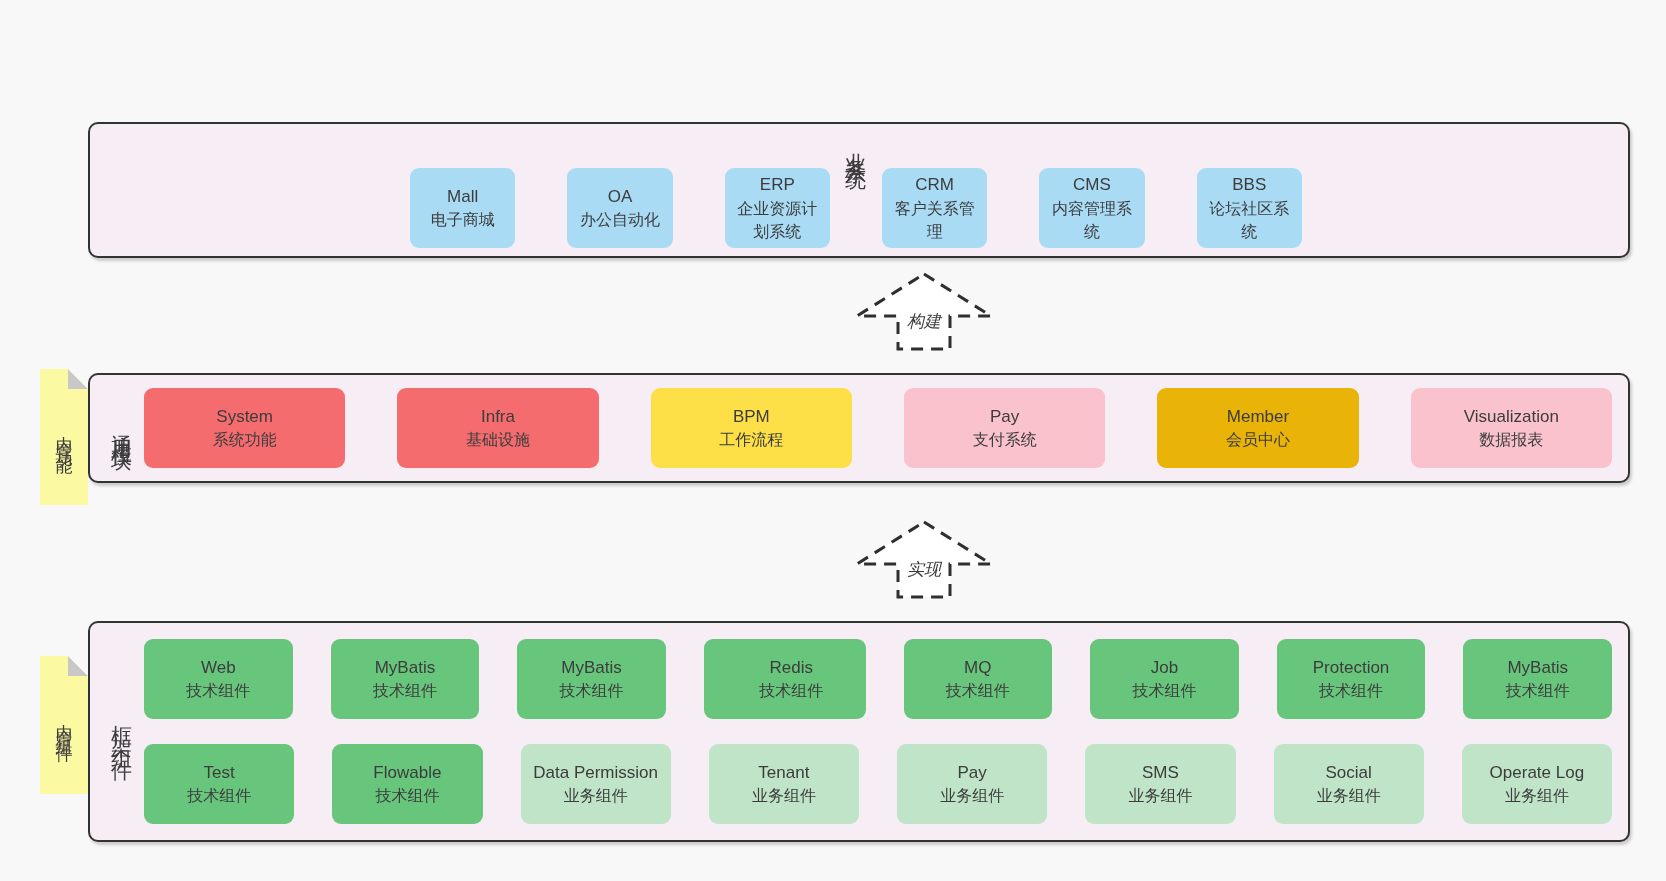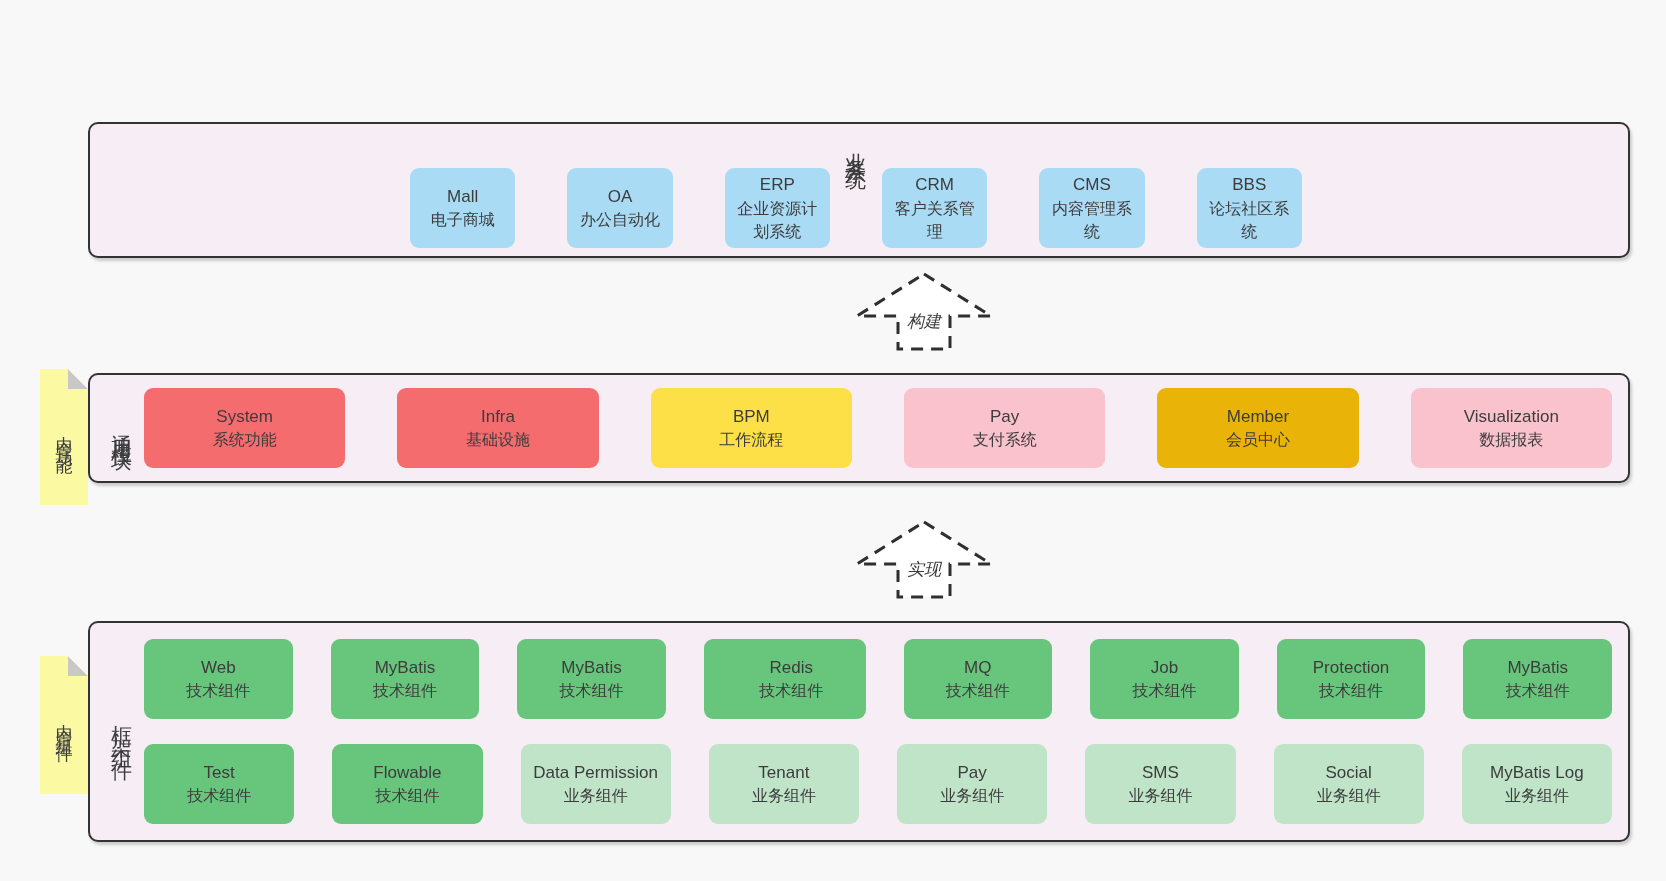--- a/index.html
+++ b/index.html
@@ -209,20 +209,20 @@
           </div>
           <div class="box" style="background: rgb(191, 228, 200);">
             <div class="box-name">SMS</div>
             <div class="box-subtitle">业务组件</div>
           </div>
           <div class="box" style="background: rgb(191, 228, 200); padding-left: 6px;">
             <div class="box-name">Social</div>
             <div class="box-subtitle">业务组件</div>
           </div>
           <div class="box" style="background: rgb(191, 228, 200);">
-            <div class="box-name">MyBatis Log</div>
+            <div class="box-name">Operate Log</div>
             <div class="box-subtitle">业务组件</div>
           </div>
         </div>
     </div>
   </section>
 
 </div>
 
 </body></html>

